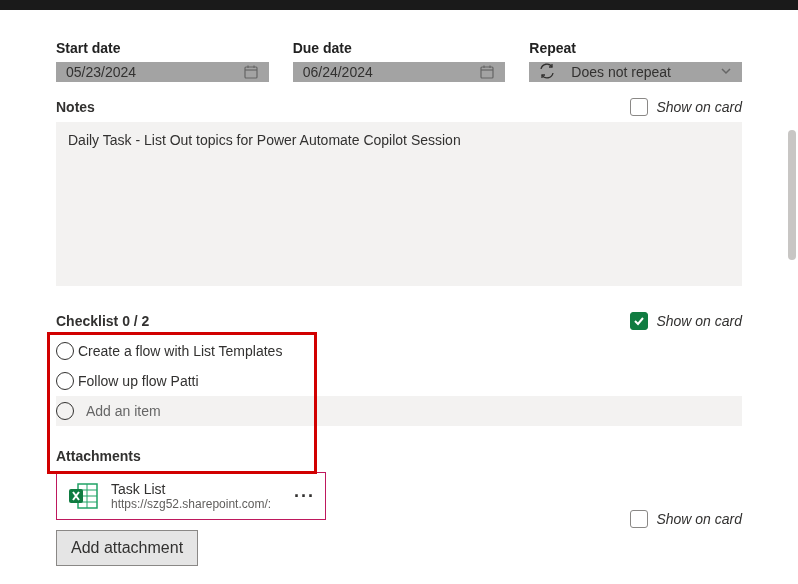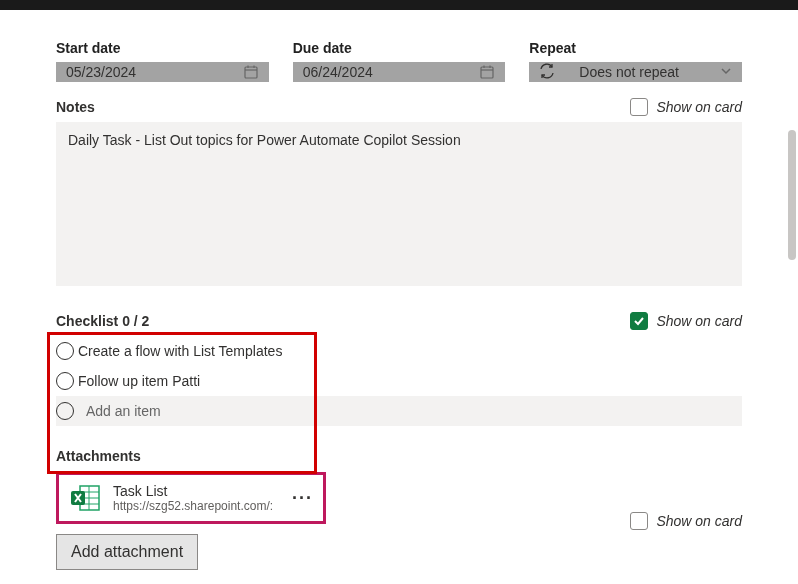--- a/index.html
+++ b/index.html
@@ -4,40 +4,40 @@
 <style>
   * { box-sizing: border-box; margin: 0; padding: 0; font-family: "Segoe UI", Arial, sans-serif; }
   body { background: #fff; width: 798px; height: 584px; overflow: hidden; position: relative; }
   .topbar { height: 10px; background: #1a1a1a; width: 100%; }
   .panel { padding: 10px 56px 0 56px; position: relative; margin-top: 20px; }
   .row { display: flex; gap: 24px; margin-bottom: 16px; }
   .col { flex: 1; display: flex; flex-direction: column; gap: 6px; }
   .label { font-size: 14px; color: #222; font-weight: 600; }
   .field { background: #a3a3a3; height: 20px; display: flex; align-items: center; padding: 0 10px; font-size: 14px; color: #323130; justify-content: space-between; }
   .field .icon { width: 16px; height: 16px; color: #666; }
-  .repeat-field { gap: 18px; }
+  .repeat-field { gap: 10px; }
   .repeat-field .refresh { margin-right: 6px; }
   .repeat-field .text { flex: 1; }
   .repeat-field .chev { color: #666; }
   .section-header { display: flex; justify-content: space-between; align-items: center; margin-bottom: 6px; }
   .section-title { font-size: 14px; font-weight: 600; color: #323130; }
   .show-card { display: flex; align-items: center; gap: 8px; font-size: 14px; color: #323130; font-style: italic; }
   .chk { width: 18px; height: 18px; border: 1px solid #8a8886; border-radius: 3px; background: #fff; display: inline-flex; align-items: center; justify-content: center; }
   .chk.checked { background: #107c41; border-color: #107c41; }
   .chk.checked svg { color: #fff; }
   .notes-area { width: 100%; height: 164px; background: #f3f2f1; border: none; padding: 10px 12px; font-size: 14px; color: #323130; resize: none; font-family: inherit; margin-bottom: 22px; }
   .checklist-box { position: absolute; border: 3px solid #d10000; top: 302px; left: 47px; width: 270px; height: 142px; pointer-events: none; }
   .checklist-section { margin-bottom: 22px; }
   .checklist-item { display: flex; align-items: center; gap: 4px; padding: 6px 0; font-size: 14px; color: #323130; }
   .radio { width: 18px; height: 18px; border: 1.5px solid #323130; border-radius: 50%; flex-shrink: 0; }
   .add-item-row { background: #f3f2f1; padding: 6px 0 6px 0; display: flex; align-items: center; gap: 12px; }
   .add-item-row .radio { margin-left: 0; }
   .add-item-text { color: #666; position: relative; }
   .attachments-section .section-title { margin-bottom: 8px; }
-  .attach-card { border: 3px solid #be185d; width: 270px; display: flex; align-items: center; padding: 8px 10px; gap: 12px; margin-bottom: 10px; }
+  .attach-card { border: 1px solid #be185d; width: 270px; display: flex; align-items: center; padding: 8px 10px; gap: 12px; margin-bottom: 10px; }
   .xls-icon { width: 32px; height: 28px; background: #fff; position: relative; }
   .attach-meta { flex: 1; }
   .attach-title { font-size: 14px; color: #323130; }
   .attach-sub { font-size: 12px; color: #605e5c; }
   .more { font-size: 18px; font-weight: bold; color: #323130; letter-spacing: 1px; }
   .add-attach-btn { border: 1px solid #8a8886; background: #e5e5e5; padding: 8px 14px; font-size: 16px; color: #323130; cursor: pointer; }
   .attach-row { display: flex; justify-content: space-between; align-items: center; }
   .scroll-hint { position: absolute; right: 2px; top: 130px; width: 8px; height: 130px; background: #c8c6c4; border-radius: 4px; }
 </style>
 </head>
@@ -120,21 +120,21 @@
         </span>
         <span>Show on card</span>
       </label>
     </div>
     <div class="checklist-item">
       <span class="radio"></span>
       <span>Create a flow with List Templates</span>
     </div>
     <div class="checklist-item">
       <span class="radio"></span>
-      <span>Follow up item Patti</span>
+      <span>Follow up flow Patti</span>
     </div>
     <div class="checklist-item add-item-row">
       <span class="radio"></span>
       <span class="add-item-text">Add an item</span>
     </div>
   </div>
 
   
   <div class="checklist-box"></div>
 

